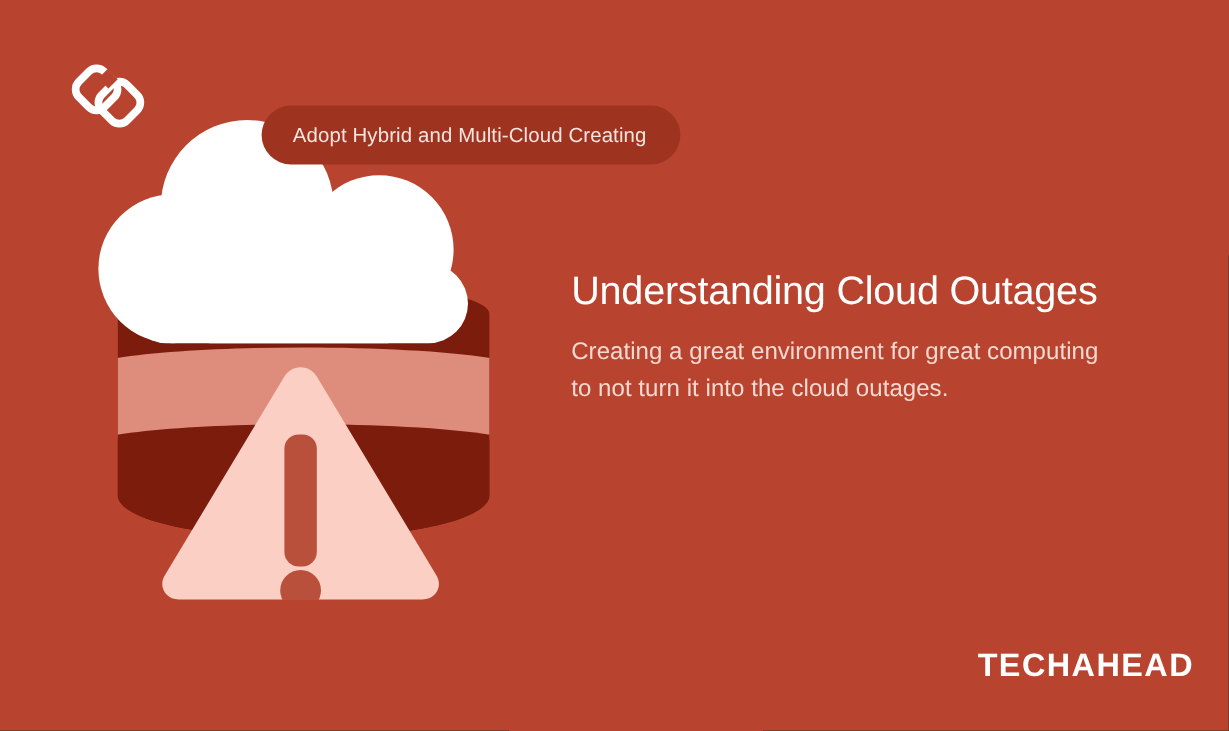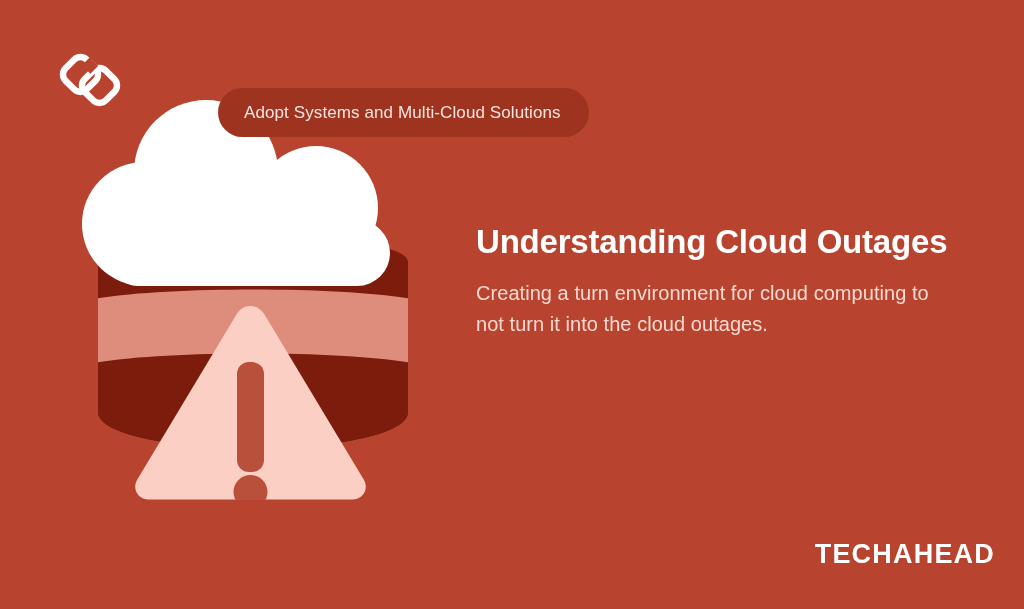--- a/index.html
+++ b/index.html
@@ -92,21 +92,21 @@
   #copy-block {
     position: absolute;
     left: 476px;
     top: 222px;
     width: 500px;
   }
   #headline {
     margin: 0;
     color: #FFFFFF;
     font-size: 33px;
-    font-weight: bold;
+    font-weight: normal;
     letter-spacing: -0.2px;
     line-height: 1.2;
   }
   #subcopy {
     margin: 16px 0 0 0;
     color: #F6D9D2;
     font-size: 20px;
     line-height: 1.58;
     letter-spacing: 0.05px;
     max-width: 460px;
@@ -194,26 +194,26 @@
                  C10 199.5 4 189 9 180
                  L108.5 14.6
                  C111.5 9.3 116.5 6 122.5 6 Z" fill="#FBCFC4"></path>
         <rect x="109" y="62" width="27" height="110" rx="12" ry="12" fill="#B8503C"></rect>
         <circle cx="122.5" cy="192" r="17" fill="#B8503C"></circle>
       </svg>
     </div>
   </div>
 
   <div id="pill-top" class="pill">
-    <span>Adopt Systems and Multi-Cloud Solutions</span>
+    <span>Adopt Hybrid and Multi-Cloud Creating</span>
   </div>
 
 
   <div id="copy-block">
     <h1 id="headline">Understanding Cloud Outages</h1>
-    <p id="subcopy">Creating a turn environment for cloud computing to not turn it into the cloud outages.</p>
+    <p id="subcopy">Creating a great environment for great computing to not turn it into the cloud outages.</p>
   </div>
 
   <div id="wordmark">
     <span id="wordmark-text">TECHAHEAD</span>
   </div>
 
 </div>
 
 </body></html>

